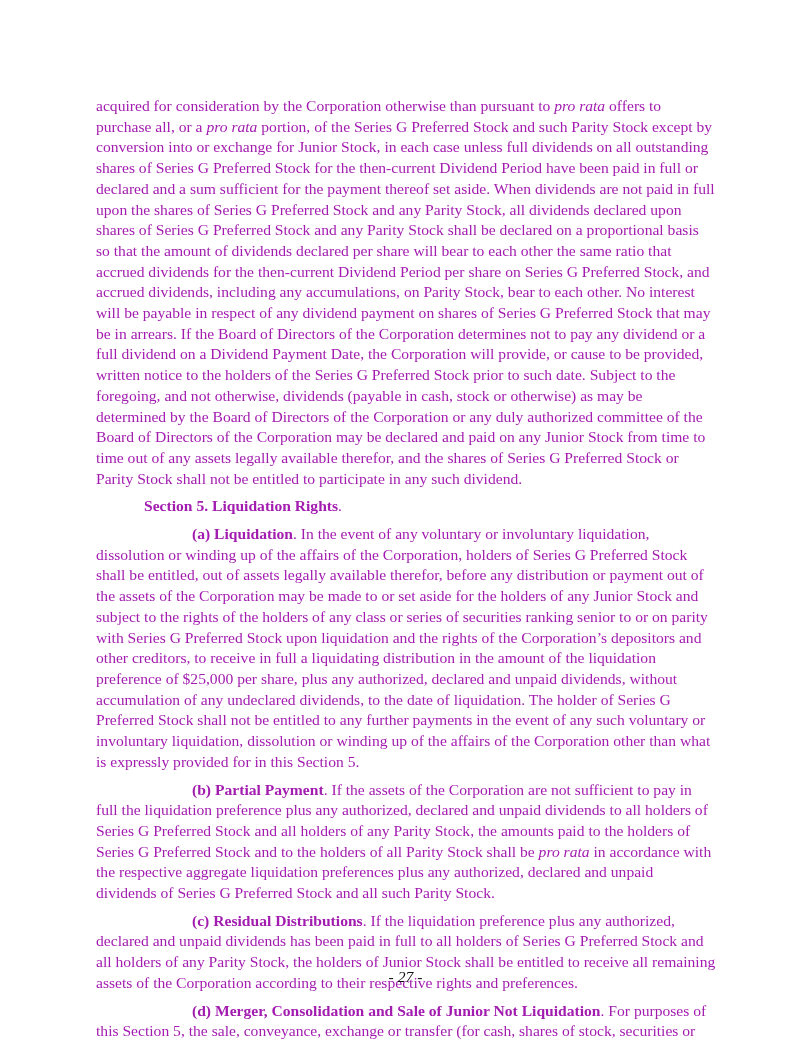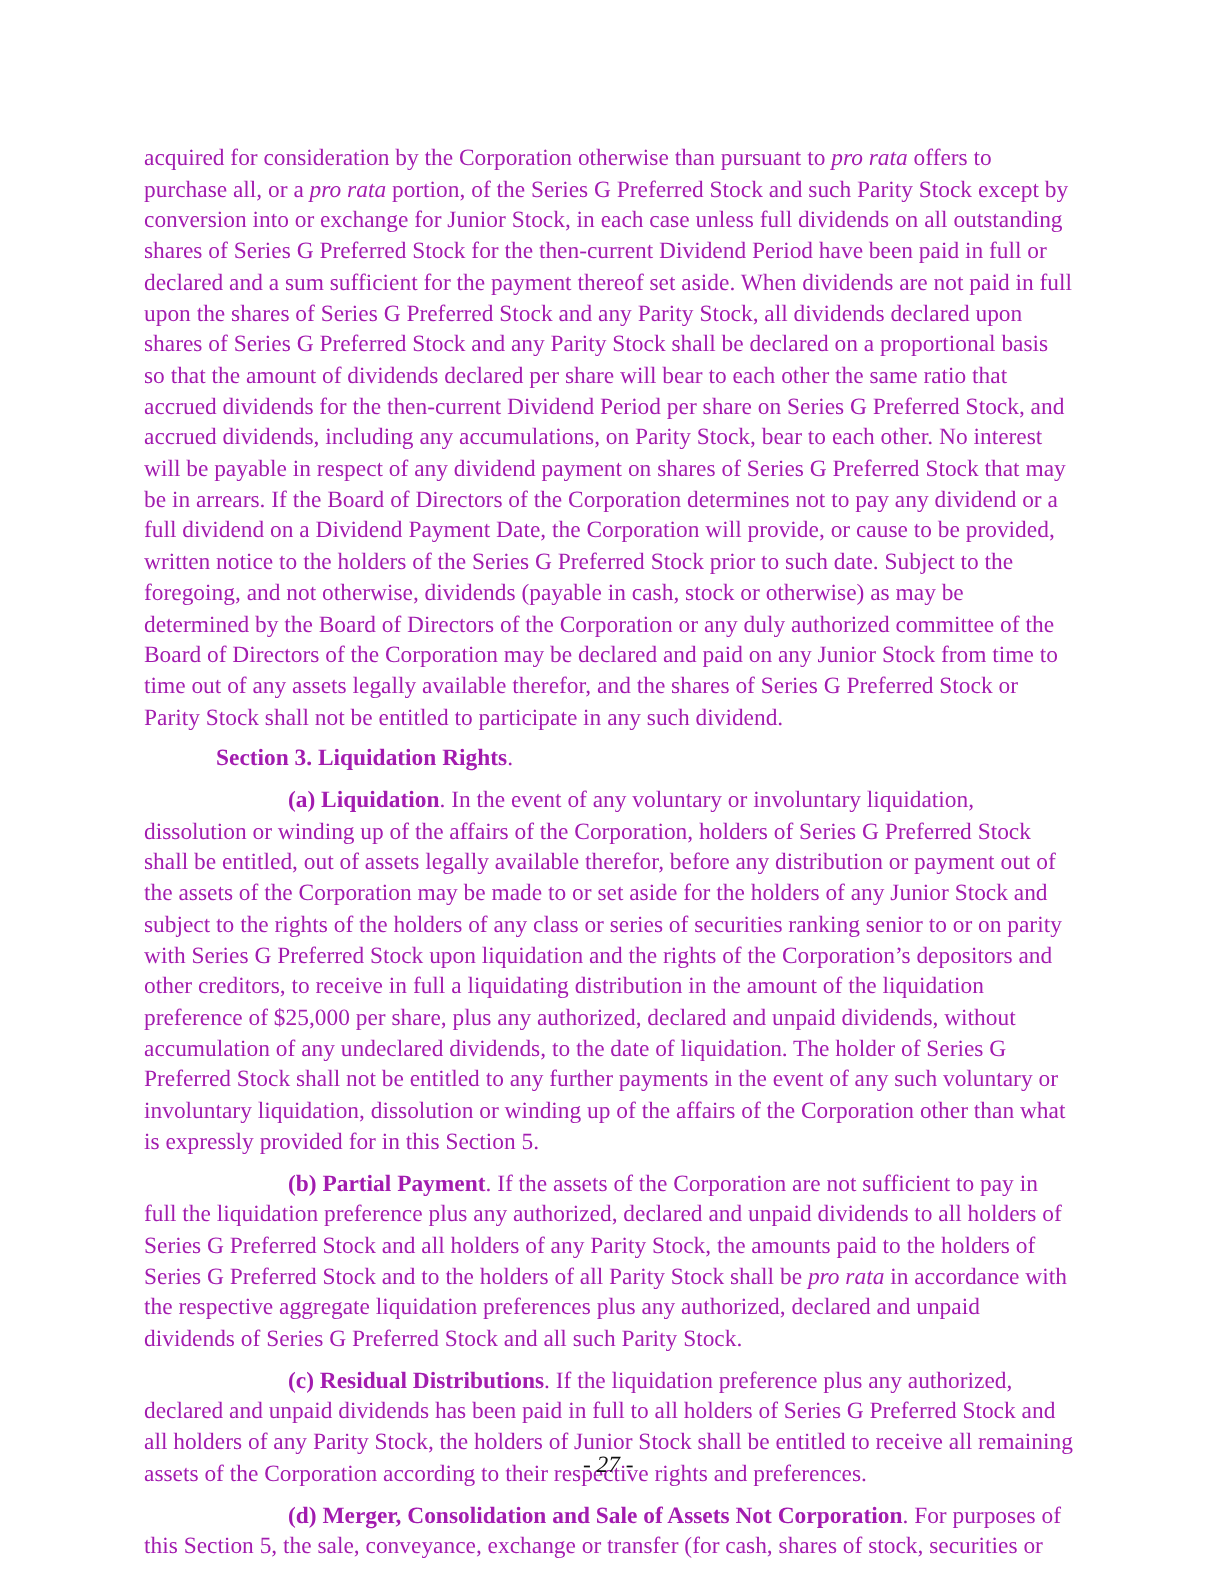--- a/index.html
+++ b/index.html
@@ -18,24 +18,24 @@
     position: absolute; left: 0; width: 811px; top: 968px; text-align: center;
     font-family: "Liberation Serif", "DejaVu Serif", serif; font-size: 15.6px; color: #111; font-style: italic;
   }
 </style>
 </head>
 <body>
 
 <div class="page">
   <p class="para"><span>acquired for consideration by the Corporation otherwise than pursuant to </span><span class="i">pro rata</span><span> offers to purchase all, or a </span><span class="i">pro rata</span><span> portion, of the Series G Preferred Stock and such Parity Stock except by conversion into or exchange for Junior Stock, in each case unless full dividends on all outstanding shares of Series G Preferred Stock for the then-current Dividend Period have been paid in full or declared and a sum sufficient for the payment thereof set aside.  When dividends are not paid in full upon the shares of Series G Preferred Stock and any Parity Stock, all dividends declared upon shares of Series G Preferred Stock and any Parity Stock shall be declared on a proportional basis so that the amount of dividends declared per share will bear to each other the same ratio that accrued dividends for the then-current Dividend Period per share on Series G Preferred Stock, and accrued dividends, including any accumulations, on Parity Stock, bear to each other.  No interest will be payable in respect of any dividend payment on shares of Series G Preferred Stock that may be in arrears.  If the Board of Directors of the Corporation determines not to pay any dividend or a full dividend on a Dividend Payment Date, the Corporation will provide, or cause to be provided, written notice to the holders of the Series G Preferred Stock prior to such date.  Subject to the foregoing, and not otherwise, dividends (payable in cash, stock or otherwise) as may be determined by the Board of Directors of the Corporation or any duly authorized committee of the Board of Directors of the Corporation may be declared and paid on any Junior Stock from time to time out of any assets legally available therefor, and the shares of Series G Preferred Stock or Parity Stock shall not be entitled to participate in any such dividend.</span></p>
 
-  <p class="para sec-heading"><span class="b">Section 3. Liquidation Rights</span><span>.</span></p>
+  <p class="para sec-heading"><span class="b">Section 5. Liquidation Rights</span><span>.</span></p>
 
   <p class="para sub"><span class="b">(a) Liquidation</span><span><span>. In the event of any voluntary or involuntary liquidation, dissolution or winding up of the affairs of the Corporation, holders of Series G Preferred Stock shall be entitled, out of assets legally available therefor, before any distribution or payment out of the assets of the Corporation may be made to or set aside for the holders of any Junior Stock and subject to the rights of the holders of any class or series of securities ranking senior to or on parity with Series G Preferred Stock upon liquidation and the rights of the Corporation’s depositors and other creditors, to receive in full a liquidating distribution in the amount of the liquidation preference of $25,000 per share, plus any authorized, declared and unpaid dividends, without accumulation of any undeclared dividends, to the date of liquidation.  The holder of Series G Preferred Stock shall not be entitled to any further payments in the event of any such voluntary or involuntary liquidation, dissolution or winding up of the affairs of the Corporation other than what is expressly provided for in this Section 5.</span></span></p>
 
   <p class="para sub"><span class="b">(b) Partial Payment</span><span><span>.  If the assets of the Corporation are not sufficient to pay in full the liquidation preference plus any authorized, declared and unpaid dividends to all holders of Series G Preferred Stock and all holders of any Parity Stock, the amounts paid to the holders of Series G Preferred Stock and to the holders of all Parity Stock shall be </span><span class="i">pro rata</span><span> in accordance with the respective aggregate liquidation preferences plus any authorized, declared and unpaid dividends of Series G Preferred Stock and all such Parity Stock.</span></span></p>
 
   <p class="para sub"><span class="b">(c) Residual Distributions</span><span><span>. If the liquidation preference plus any authorized, declared and unpaid dividends has been paid in full to all holders of Series G Preferred Stock and all holders of any Parity Stock, the holders of Junior Stock shall be entitled to receive all remaining assets of the Corporation according to their respective rights and preferences.</span></span></p>
 
-  <p class="para sub"><span class="b">(d) Merger, Consolidation and Sale of Assets Not Corporation</span><span><span>.  For purposes of this Section 5, the sale, conveyance, exchange or transfer (for cash, shares of stock, securities or</span></span></p>
+  <p class="para sub"><span class="b">(d) Merger, Consolidation and Sale of Junior Not Liquidation</span><span><span>.  For purposes of this Section 5, the sale, conveyance, exchange or transfer (for cash, shares of stock, securities or</span></span></p>
 </div>
 
 <div class="page-number">- 27 -</div>
 
 </body></html>

